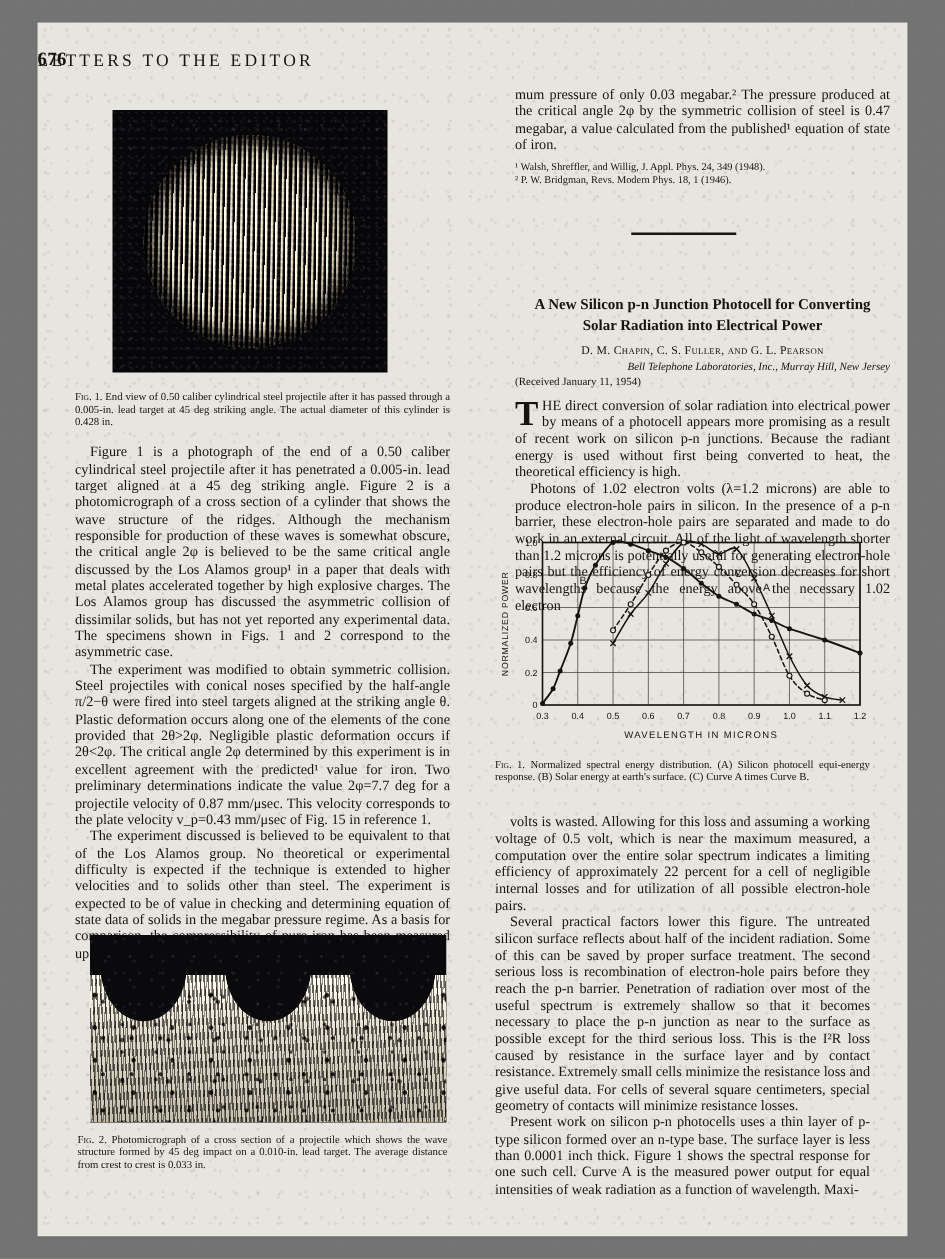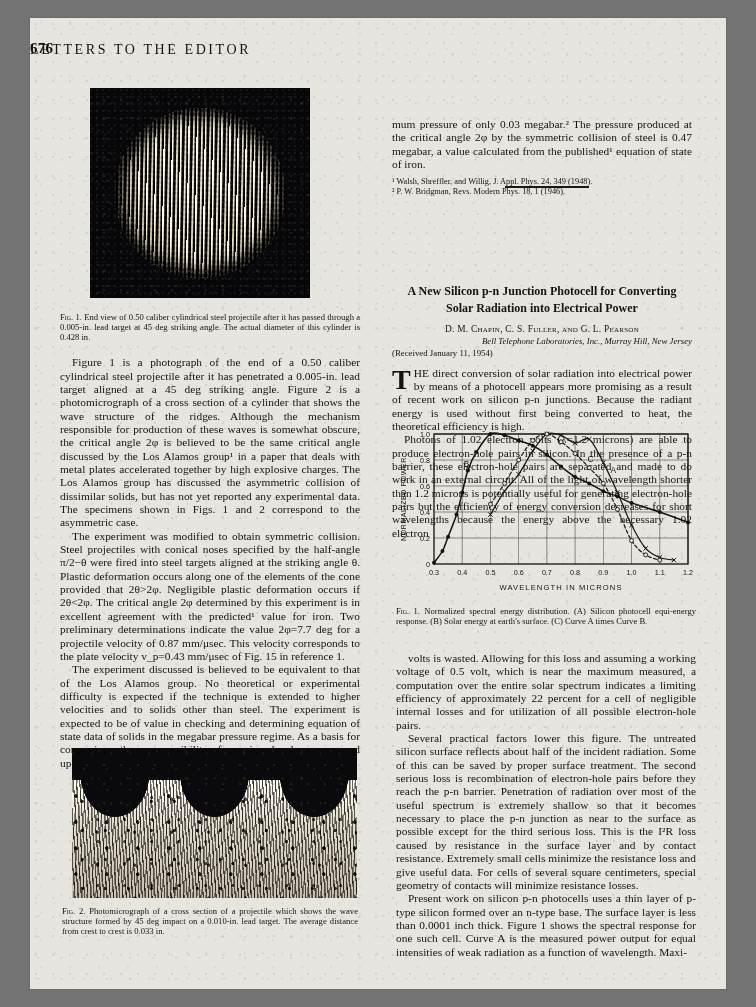--- a/index.html
+++ b/index.html
@@ -51,21 +51,21 @@
     position: absolute; left: 0; top: 2px; width: 640px;
     text-align: left;
     font-size: 14px; letter-spacing: 2.6px;
   }
 
   
   .col {
     position: absolute; top: 70px; width: 300px;
   }
   .col-left  { left: 60px; }
-  .col-right { left: 392px; margin-top: 48px; }
+  .col-right { left: 412px; }
 
   p.body {
     margin: 0 0 0 0;
     font-size: 11.4px;
     line-height: 13.35px;
     text-align: justify;
     text-indent: 12px;
     hyphens: none;
   }
   p.body.noind { text-indent: 0; }

